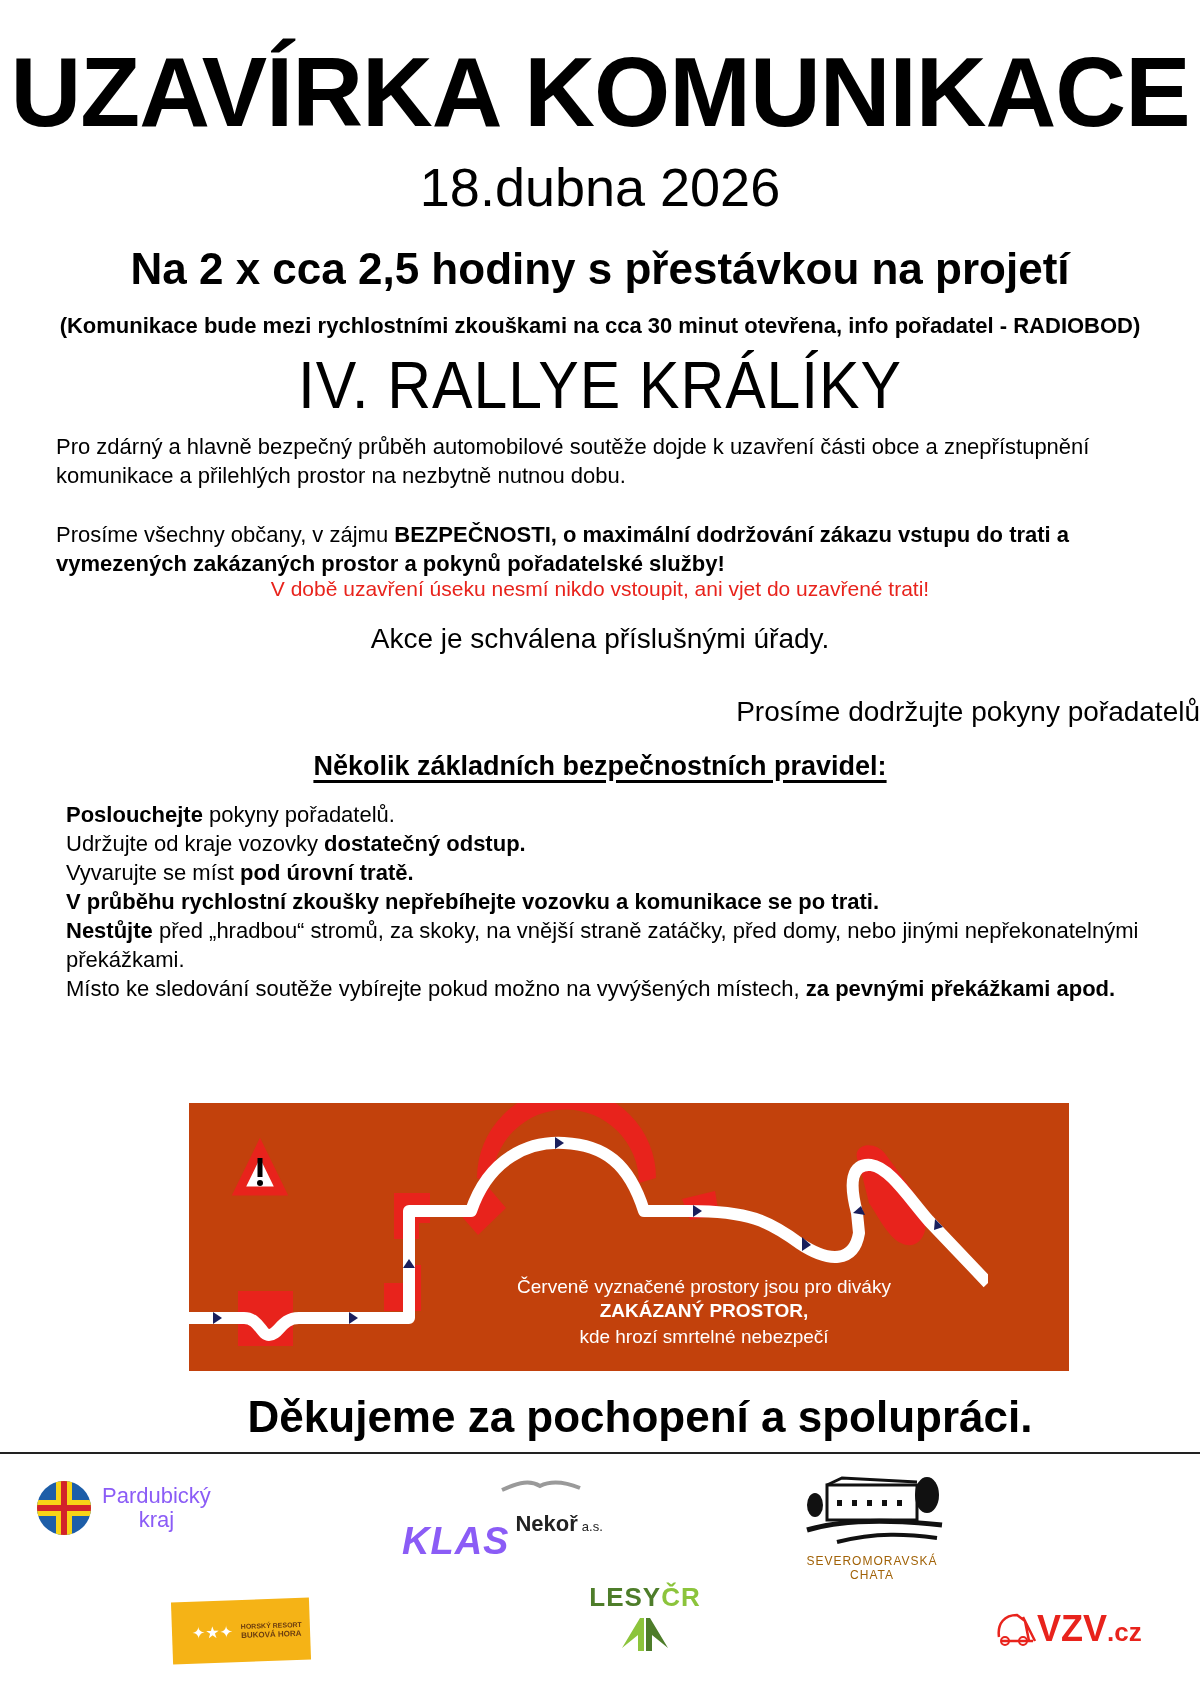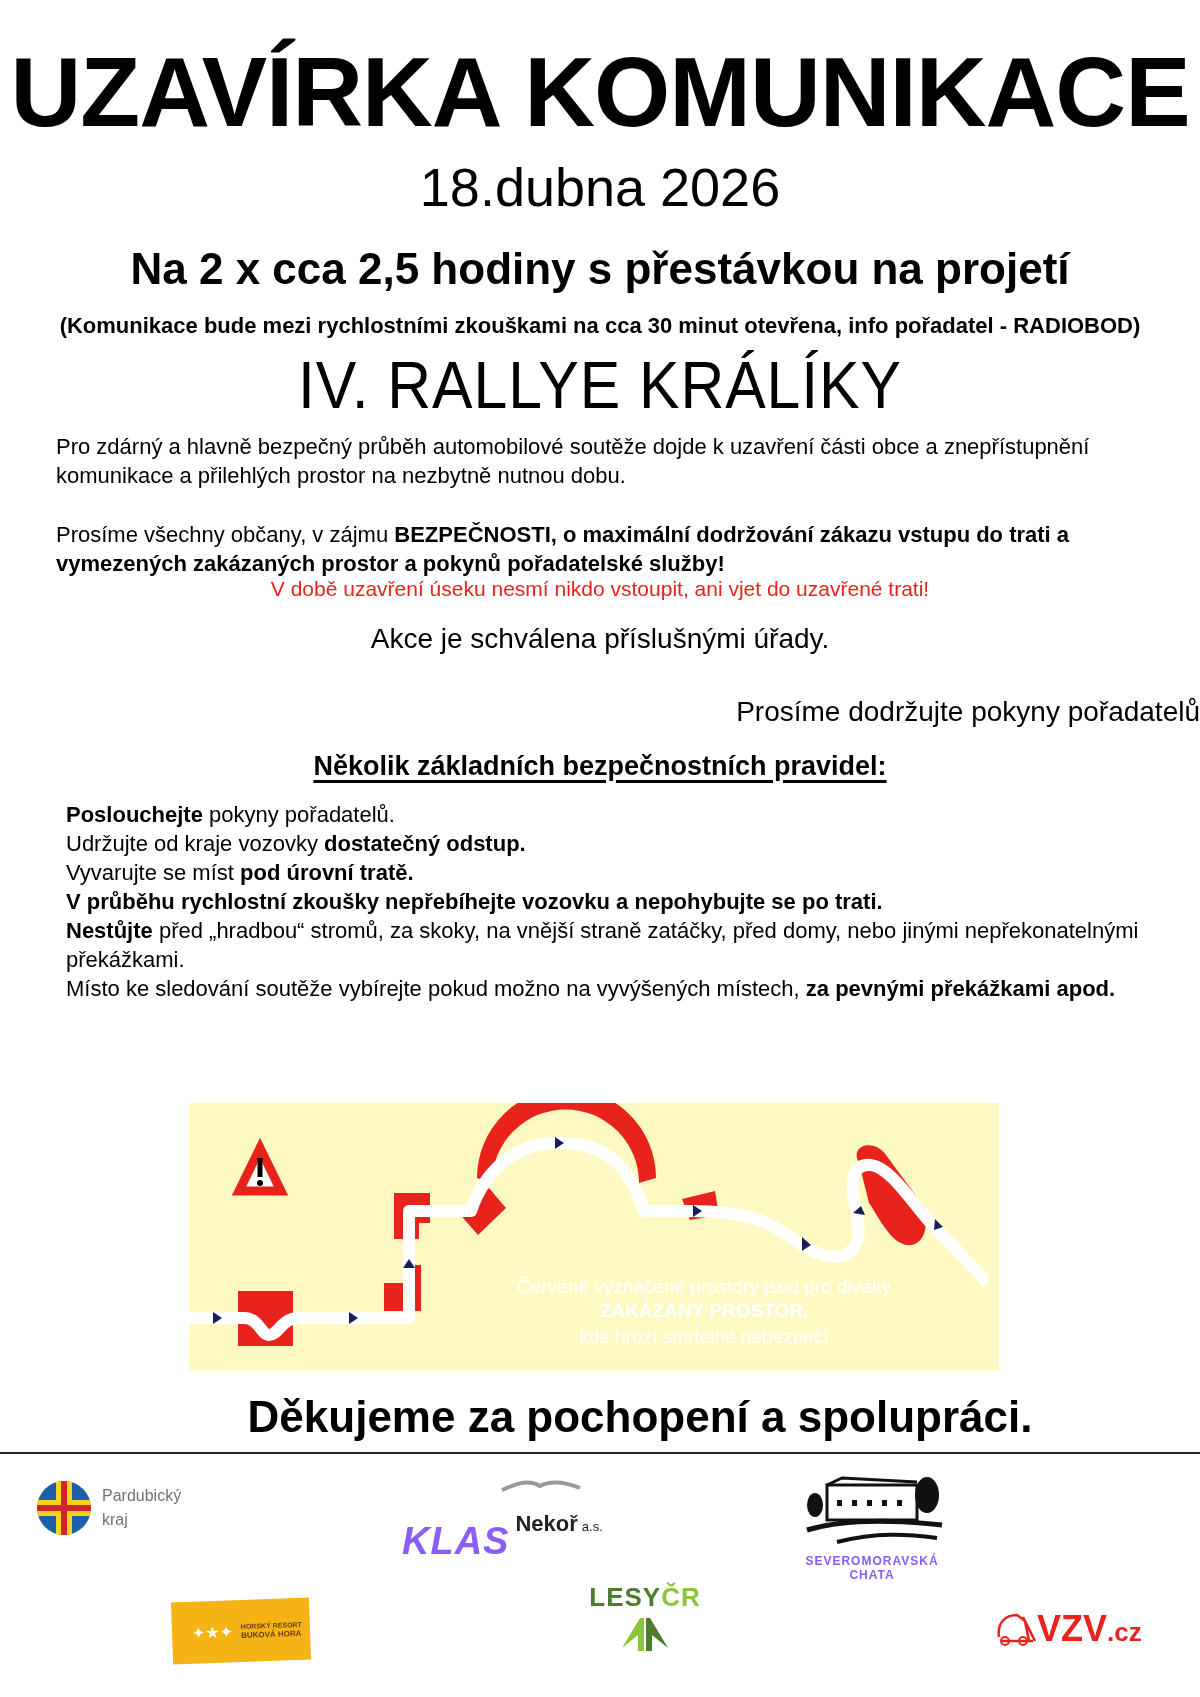--- a/index.html
+++ b/index.html
@@ -15,30 +15,30 @@
   .para { left: 56px; width: 1110px; font-size: 22px; line-height: 29px; }
   .p1 { top: 432px; }
   .p2 { top: 520px; }
   .red { top: 578px; color: #e8231c; font-size: 21px; line-height: 1; }
   .approved { top: 625px; font-size: 28px; line-height: 1; }
   .obey { top: 698px; font-size: 28px; line-height: 1; text-align: right; }
   .rules-title { top: 753px; font-size: 27px; font-weight: bold; line-height: 1; }
   .rules-title span { text-decoration: underline; text-decoration-thickness: 3px; text-underline-offset: 5px; }
   .rules { left: 66px; top: 800px; width: 1080px; font-size: 22px; line-height: 29px; }
   .rules div { margin: 0; }
-  .diagram { left: 189px; top: 1103px; width: 810px; height: 268px; background: #fef9c3; }
+  .diagram { left: 189px; top: 1103px; width: 880px; height: 268px; background: #c2410c; }
   .diagram svg { display: block; }
   .thanks { top: 1395px; font-size: 44px; font-weight: bold; line-height: 1; padding-left: 40px; }
   .sep { left: 0; top: 1452px; width: 1200px; height: 2px; background: #222; }
   .logo { display: flex; align-items: center; }
-  .pk-text { font-size: 16px; line-height: 24px; color: #737373; margin-left: 10px; }
+  .pk-text { font-size: 22px; line-height: 24px; color: #8b5cf6; margin-left: 10px; text-align: center; }
   .klas { font-size: 38px; font-weight: bold; font-style: italic; color: #8b5cf6; letter-spacing: 1px; margin-top: 36px; }
   .nekor { font-size: 22px; font-weight: bold; color: #222; margin-left: 6px; }
   .nekor small { font-size: 13px; font-weight: normal; margin-left: 4px; text-align: right; }
-  .sm-text { font-size: 12px; font-weight: bold; letter-spacing: 1px; color: #8b5cf6; }
+  .sm-text { font-size: 12px; font-weight: normal; letter-spacing: 1px; color: #a16207; }
   .lesy { font-size: 26px; font-weight: bold; color: #4e7d2a; letter-spacing: 1px; }
   .lesy .cr { color: #8cc43c; }
   .vzv { font-size: 36px; font-weight: bold; color: #e8231c; }
   .vzv small { font-size: 26px; }
   .buk { transform: rotate(-2deg); background: #f5b316; width: 138px; height: 62px; display: flex; align-items: center; justify-content: flex-end; padding-right: 8px; box-sizing: border-box; }
   .buk-text { font-size: 7px; font-weight: bold; color: #6b3d10; line-height: 9px; text-align: left; }
 </style>
 </head>
 <body>
 
@@ -53,21 +53,21 @@
 <div class="abs center red">V době uzavření úseku nesmí nikdo vstoupit, ani vjet do uzavřené trati!</div>
 
 <div class="abs center approved">Akce je schválena příslušnými úřady.</div>
 <div class="abs center obey">Prosíme dodržujte pokyny pořadatelů</div>
 <div class="abs center rules-title"><span>Několik základních bezpečnostních pravidel:</span></div>
 
 <div class="abs rules">
   <div><b>Poslouchejte</b><span> pokyny pořadatelů.</span><b></b></div>
   <div><b></b><span>Udržujte od kraje vozovky </span><b>dostatečný odstup.</b></div>
   <div><b></b><span>Vyvarujte se míst </span><b>pod úrovní tratě.</b></div>
-  <div><b>V průběhu rychlostní zkoušky nepřebíhejte vozovku a nepohybujte se po trati.</b><span></span><b></b></div>
+  <div><b>V průběhu rychlostní zkoušky nepřebíhejte vozovku a komunikace se po trati.</b><span></span><b></b></div>
   <div><b>Nestůjte</b><span> před „hradbou“ stromů, za skoky, na vnější straně zatáčky, před domy, nebo jinými nepřekonatelnými překážkami.</span><b></b></div>
   <div><b></b><span>Místo ke sledování soutěže vybírejte pokud možno na vyvýšených místech, </span><b>za pevnými překážkami apod.</b></div>
 </div>
 
 <div class="abs diagram">
   <svg width="799" height="268" viewBox="0 0 799 268" xmlns="http://www.w3.org/2000/svg">
 
     <g>
       <polygon points="50,88 92,88 71,45" fill="#ffffff" stroke="#e8231c" stroke-width="9" stroke-linejoin="miter"></polygon>
       <rect x="68.5" y="55" width="5" height="19" fill="#000"></rect>

